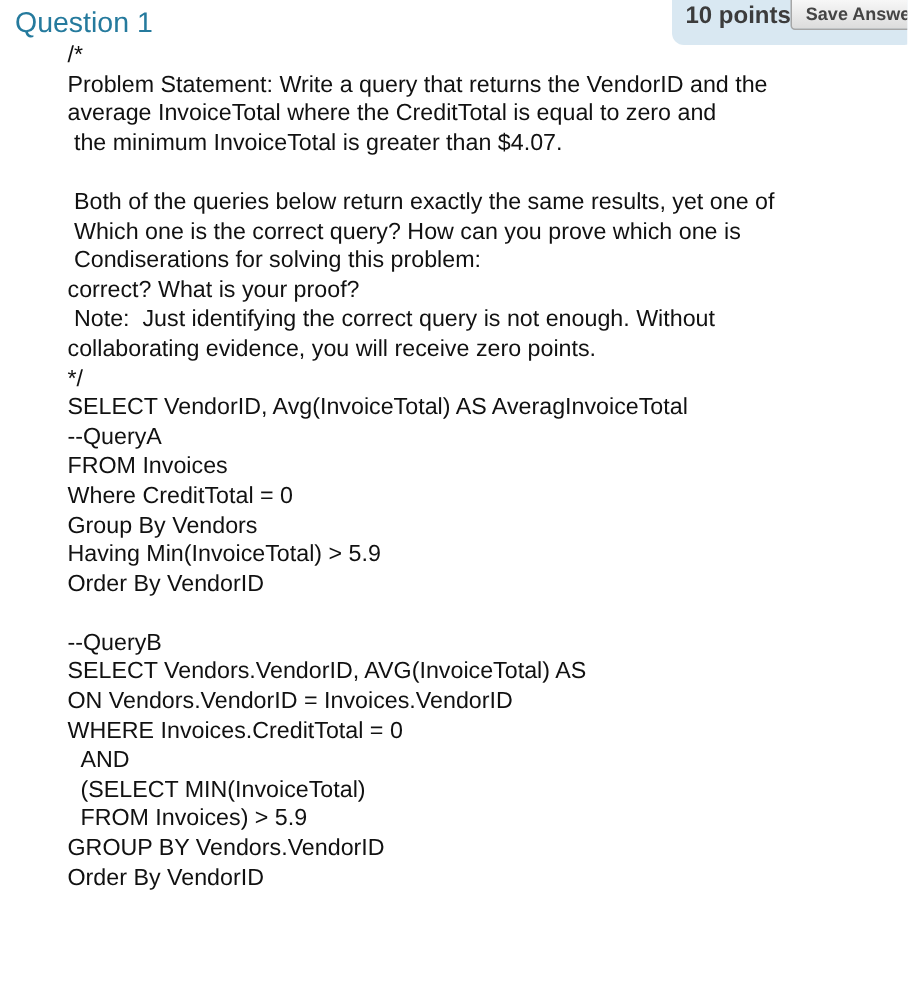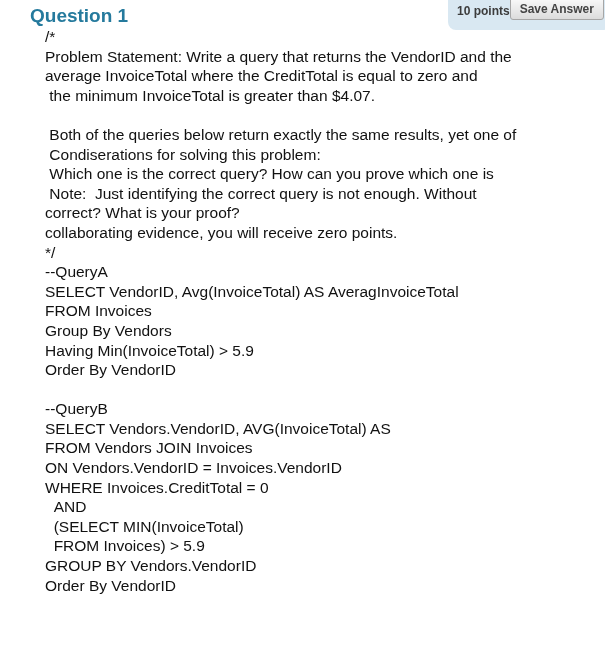--- a/index.html
+++ b/index.html
@@ -24,21 +24,21 @@
     width:163px;
     height:40px;
     background:var(--box-bg);
     border-radius:8px;
     display:flex;
     align-items:center;
     justify-content:space-between;
     padding:8px 10px 6px 9px;
   }
   .points-label{
-    font-size:12px;
+    font-size:16px;
     font-weight:bold;
     color:#3c3c3c;
     white-space:nowrap;
   }
   .save-btn{
     font-family:"Liberation Sans","DejaVu Sans",sans-serif;
     font-size:12px;
     font-weight:bold;
     color:#444444;
     background:linear-gradient(#fafafa,#dcdcdc);
@@ -47,23 +47,22 @@
     padding:4px 9px 3px 9px;
     margin-top:-6px;
     white-space:nowrap;
     cursor:pointer;
   }
   .q-title{
     position:absolute;
     left:10px;
     top:5px;
     font-size:19px;
-    font-weight:bold;
+    font-weight:normal;
     color:var(--accent);
-    margin-left:20px;
   }
   .q-body{
     position:absolute;
     left:45px;
     top:27px;
     right:4px;
     color:var(--body-text);
     font-size:15.5px;
     line-height:19.6px;
   }
@@ -83,36 +82,36 @@
 
   <h1 class="q-title">Question 1</h1>
 
   <div class="q-body">
       <div class="line">/*</div>
       <div class="line">Problem Statement: Write a query that returns the VendorID and the</div>
       <div class="line">average InvoiceTotal where the CreditTotal is equal to zero and</div>
       <div class="line"> the minimum InvoiceTotal is greater than $4.07.</div>
       <div class="line"></div>
       <div class="line"> Both of the queries below return exactly the same results, yet one of</div>
+      <div class="line"> Which one is the correct query? How can you prove which one is</div>
       <div class="line"> Condiserations for solving this problem:</div>
-      <div class="line"> Which one is the correct query? How can you prove which one is</div>
+      <div class="line">correct? What is your proof?</div>
       <div class="line"> Note:  Just identifying the correct query is not enough. Without</div>
-      <div class="line">correct? What is your proof?</div>
       <div class="line">collaborating evidence, you will receive zero points.</div>
       <div class="line">*/</div>
+      <div class="line">SELECT VendorID, Avg(InvoiceTotal) AS AveragInvoiceTotal</div>
       <div class="line">--QueryA</div>
-      <div class="line">SELECT VendorID, Avg(InvoiceTotal) AS AveragInvoiceTotal</div>
       <div class="line">FROM Invoices</div>
+      <div class="line">Where CreditTotal = 0</div>
       <div class="line">Group By Vendors</div>
       <div class="line">Having Min(InvoiceTotal) &gt; 5.9</div>
       <div class="line">Order By VendorID</div>
       <div class="line"></div>
       <div class="line">--QueryB</div>
       <div class="line">SELECT Vendors.VendorID, AVG(InvoiceTotal) AS</div>
-      <div class="line">FROM Vendors JOIN Invoices</div>
       <div class="line">ON Vendors.VendorID = Invoices.VendorID</div>
       <div class="line">WHERE Invoices.CreditTotal = 0</div>
       <div class="line">  AND</div>
       <div class="line">  (SELECT MIN(InvoiceTotal)</div>
       <div class="line">  FROM Invoices) &gt; 5.9</div>
       <div class="line">GROUP BY Vendors.VendorID</div>
       <div class="line">Order By VendorID</div>
     </div>
 </div>
 

